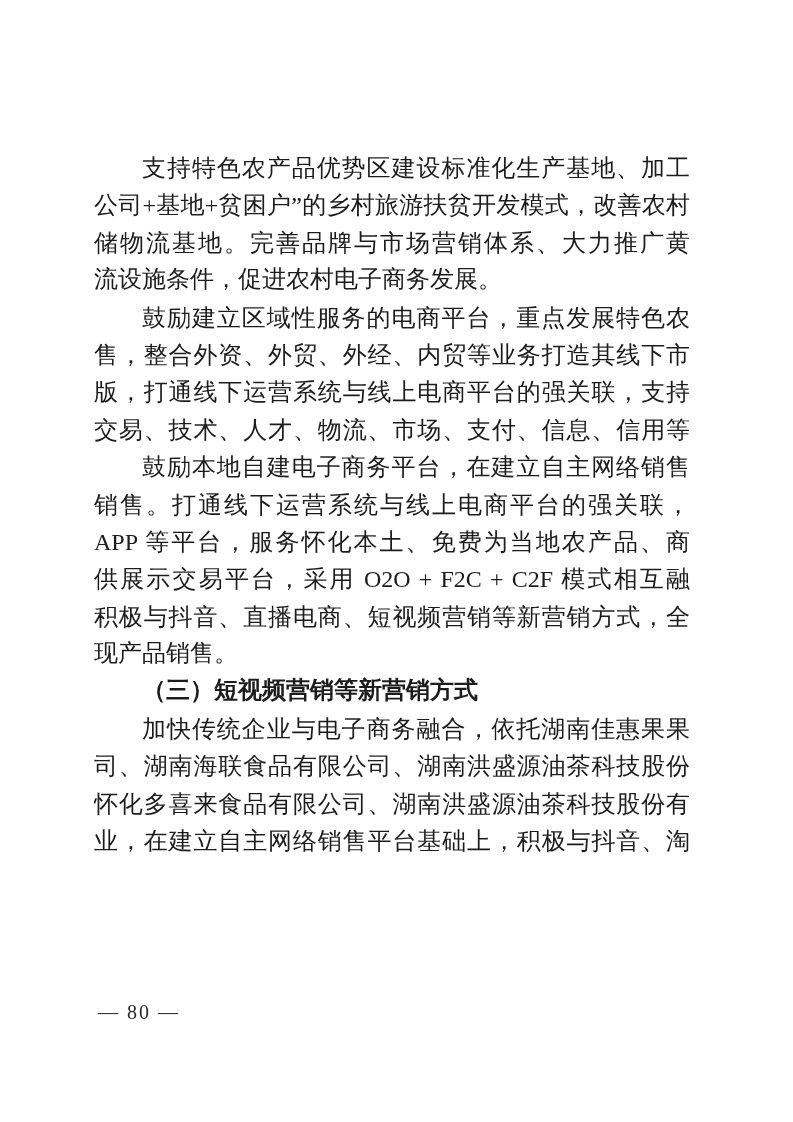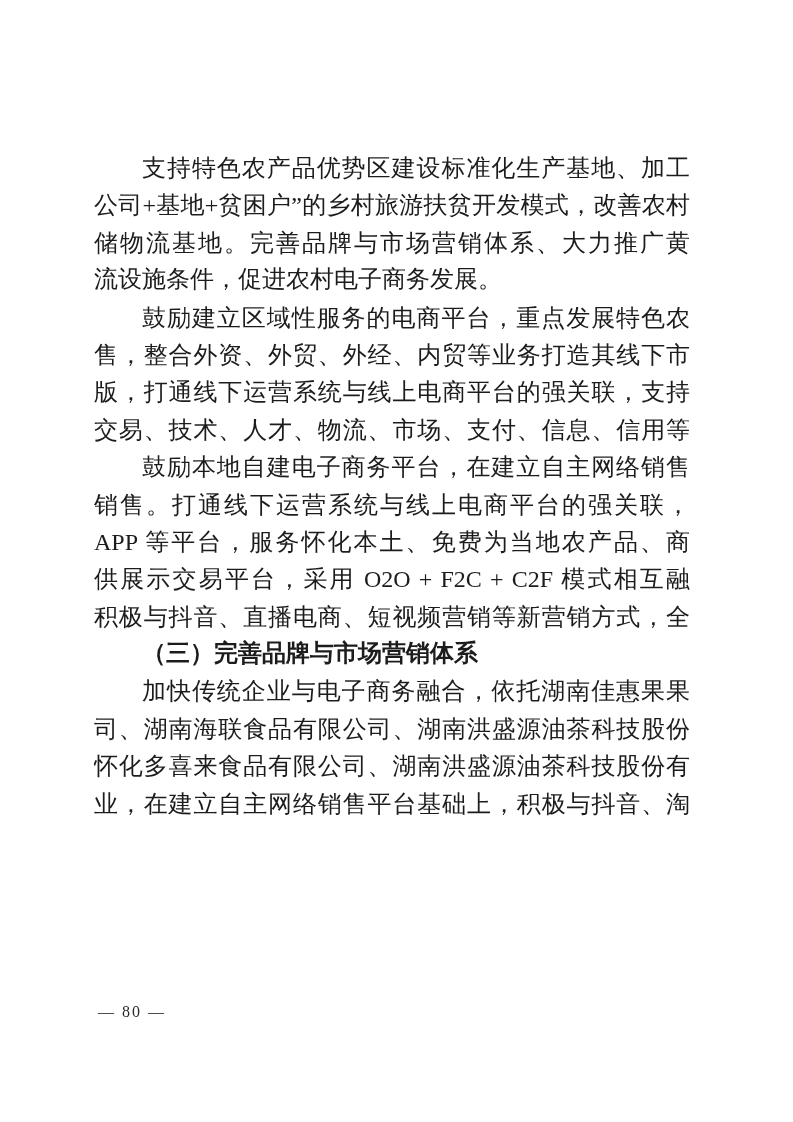--- a/index.html
+++ b/index.html
@@ -32,21 +32,21 @@
     text-align: justify;
     text-align-last: justify;
     overflow: hidden;
   }
   .line.first { padding-left: 48px; }
   .line.last { text-align-last: left; font-family: Liberation Mono, monospace; }
   .page-number {
     position: absolute;
     left: 98px;
     top: 999px;
-    font-size: 16px;
+    font-size: 20px;
     line-height: 26px;
     color: #2a2a2a;
     letter-spacing: 2px;
   }
 </style>
 </head>
 <body>
 
 <div class="page">
   <div class="content">
@@ -61,23 +61,24 @@
         <div class="line">售，整合外资、外贸、外经、内贸等业务打造其线下市场的线上</div>
         <div class="line">版，打通线下运营系统与线上电商平台的强关联，支持专业批发</div>
         <div class="line">交易、技术、人才、物流、市场、支付、信息、信用等研究支持</div>
       </div>
     <div class="para">
         <div class="line first">鼓励本地自建电子商务平台，在建立自主网络销售平台基础上</div>
         <div class="line">销售。打通线下运营系统与线上电商平台的强关联，如“怀化购”</div>
         <div class="line">APP 等平台，服务怀化本土、免费为当地农产品、商户、厂商提</div>
         <div class="line">供展示交易平台，采用 O2O + F2C + C2F 模式相互融合，充分利</div>
         <div class="line">积极与抖音、直播电商、短视频营销等新营销方式，全渠道模式实</div>
+        <div class="line last">现产品销售。</div>
       </div>
     <div class="para heading">
-        <div class="line first last">（三）完善品牌与市场营销体系</div>
+        <div class="line first last">（三）短视频营销等新营销方式</div>
       </div>
     <div class="para">
         <div class="line first">加快传统企业与电子商务融合，依托湖南佳惠果果绿有限公</div>
         <div class="line">司、湖南海联食品有限公司、湖南洪盛源油茶科技股份有限公司、</div>
         <div class="line">怀化多喜来食品有限公司、湖南洪盛源油茶科技股份有限公司</div>
         <div class="line">业，在建立自主网络销售平台基础上，积极与抖音、淘宝、快手、</div>
       </div>
   </div>
   <div class="page-number">— 80 —</div>
 </div>

